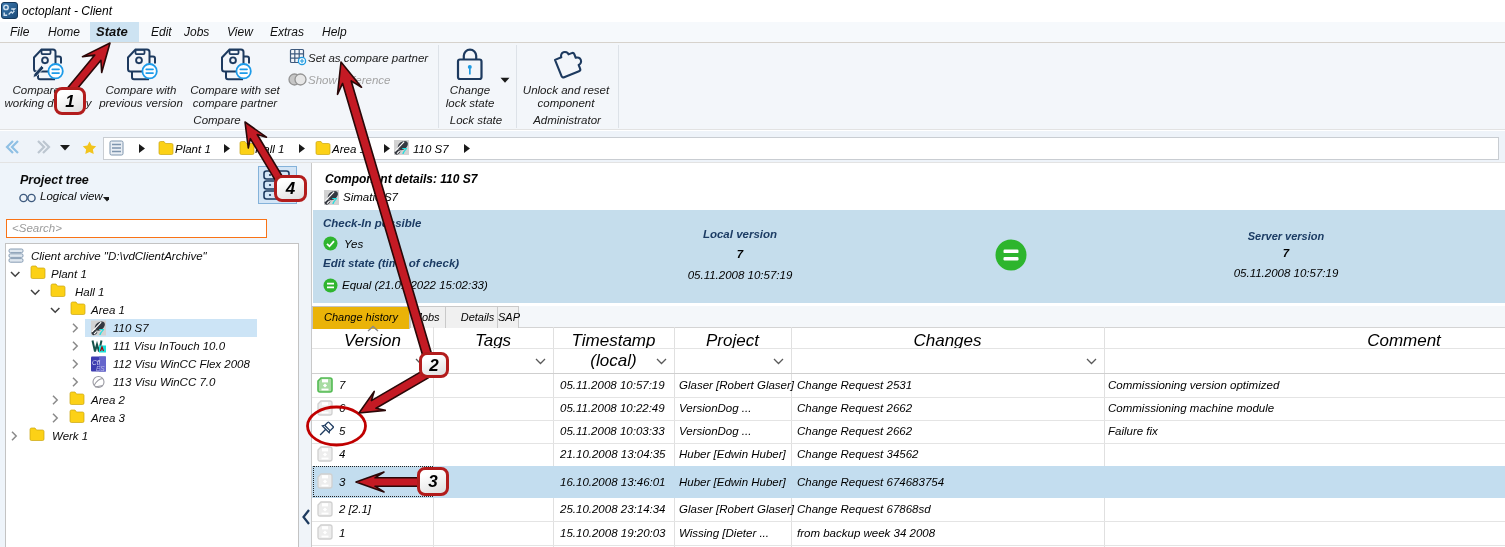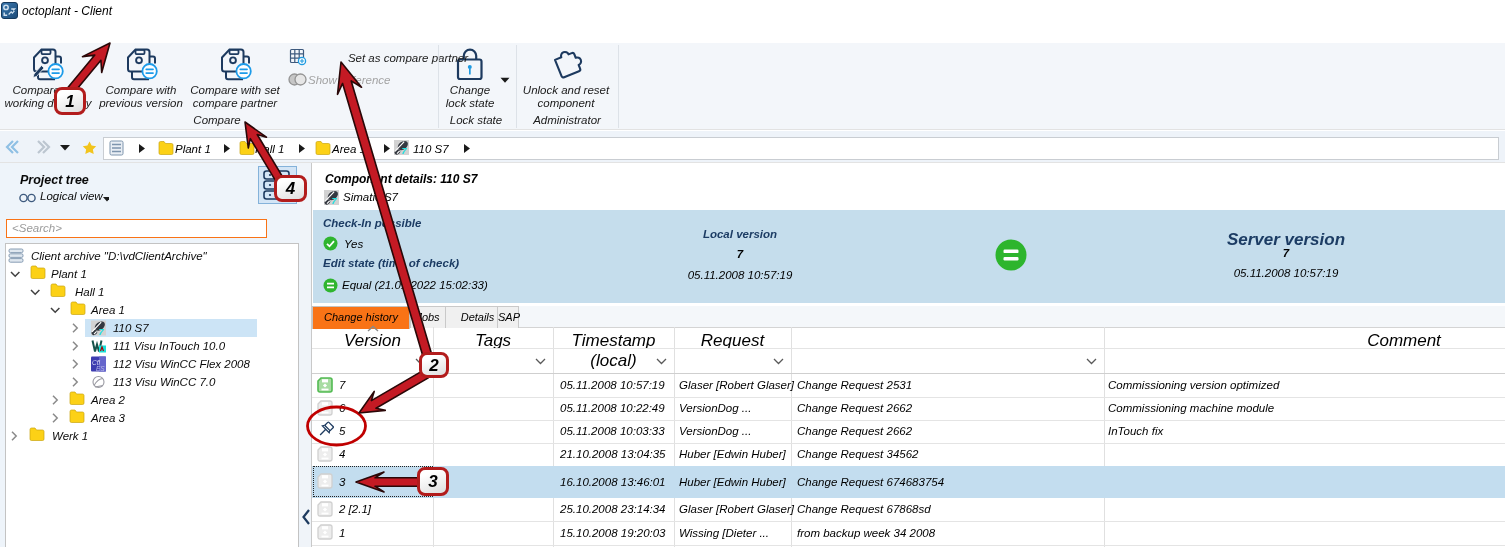--- a/index.html
+++ b/index.html
@@ -49,20 +49,31 @@
             <stop offset="1" stop-color="#1c4a77"></stop>
           </linearGradient>
         </defs>
       <rect x="0.5" y="0.5" width="16" height="16" rx="2.5" fill="url(#appg)" stroke="#16395c"></rect>
       <circle cx="5" cy="5.4" r="2.2" fill="none" stroke="#cfe0ee" stroke-width="1.5"></circle>
       <path d="M3.2 10.5 v2.8 h3" fill="none" stroke="#cfe0ee" stroke-width="1.5"></path>
       <path d="M7.6 12.5 l2.6-2.6 1.2 1.2 2-2.2 M10.2 7 h3.4 l-1.4 1.3" fill="none" stroke="#cfe0ee" stroke-width="1.3"></path>
     </svg>
     <div class="abs" style="left:22px;top:4px;font-size:12px;color:#000">octoplant - Client</div>
   </div>
+  <div id="menubar" class="abs">
+    <div class="abs" style="left:90px;top:0;width:49px;height:20px;background:#cde3f2"></div>
+    <span class="mi" style="left:10px">File</span>
+    <span class="mi" style="left:48px">Home</span>
+    <span class="mi" style="left:96px;top:2px;font-weight:bold;font-size:13px">State</span>
+    <span class="mi" style="left:151px">Edit</span>
+    <span class="mi" style="left:184px">Jobs</span>
+    <span class="mi" style="left:227px">View</span>
+    <span class="mi" style="left:270px">Extras</span>
+    <span class="mi" style="left:322px">Help</span>
+  </div>
   <div id="ribbon" class="abs">
     <svg class="icon" style="left:0;top:0" width="1505" height="87" viewBox="0 0 1505 87">
       <defs>
         <g id="cmpicon" fill="none" stroke="#1d3a5f" stroke-width="2">
           <path d="M24.5,8.5 L28,8.5 Q30,8.5 30,10.5 L30,15.6"></path>
           <path d="M7,23.5 L7,29.3 Q7,31.3 9,31.3 L23,31.3 L23,27.5"></path>
           <path d="M3,9.5 L10.5,1.5 L22,1.5 Q24.5,1.5 24.5,4 L24.5,21 Q24.5,23.5 22,23.5 L5.5,23.5 Q3,23.5 3,21 Z"></path>
           <rect x="10.5" y="1.8" width="9" height="4.3" rx="1" stroke-width="1.8"></rect>
           <circle cx="14" cy="12.3" r="2.9" stroke-width="1.9"></circle>
           <circle cx="24.6" cy="23.2" r="7.2" fill="#fdfeff" stroke="#1c9be9" stroke-width="1.8"></circle>
@@ -92,21 +103,21 @@
       <rect x="469" y="25.5" width="1.7" height="6" fill="#1e9ae0"></rect>
       <polygon points="500.5,34.7 509.5,34.7 505,39.7" fill="#1a1a1a"></polygon>
 
       <g transform="translate(555,3) rotate(-22 13 14)">
         <path fill="none" stroke="#1d3a5f" stroke-width="2.1" stroke-linejoin="round" d="M1,9 H7.8 A3.9,3.9 0 1 1 15.6,9 H19 A2,2 0 0 1 21,11 V14.8 A3.9,3.9 0 1 1 21,22.6 V26.5 A2,2 0 0 1 19,28.5 H3 A2,2 0 0 1 1,26.5 Z"></path>
       </g>
     </svg>
     <div class="rlabel" style="left:-10px;top:41px;width:116px">Compare with<br>working directory</div>
     <div class="rlabel" style="left:83px;top:41px;width:116px">Compare with<br>previous version</div>
     <div class="rlabel" style="left:177px;top:41px;width:116px">Compare with set<br>compare partner</div>
-    <div class="rlabel" style="left:308px;top:9px;width:200px;text-align:center">Set as compare partner</div>
+    <div class="rlabel" style="left:308px;top:9px;width:200px;text-align:left">Set as compare partner</div>
     <div class="rlabel" style="left:308px;top:31px;width:200px;text-align:left;color:#a3a3a3">Show difference</div>
     <div class="rlabel" style="left:412px;top:41px;width:116px">Change<br>lock state</div>
     <div class="rlabel" style="left:508px;top:41px;width:116px">Unlock and reset<br>component</div>
     <div class="rgroup" style="left:159px;width:116px">Compare</div>
     <div class="rgroup" style="left:418px;width:116px">Lock state</div>
     <div class="rgroup" style="left:509px;width:116px">Administrator</div>
     <div class="rdiv" style="left:438px"></div>
     <div class="rdiv" style="left:516px"></div>
     <div class="rdiv" style="left:618px"></div>
   </div>
@@ -272,45 +283,46 @@
       </svg>
       <div class="abs" style="left:29px;top:69px;font-size:11.5px">Equal (21.01.2022 15:02:33)</div>
       <div class="abs navy" style="left:327px;top:18px;width:200px;text-align:center;font-size:11.5px">Local version</div>
       <div class="abs" style="left:327px;top:38px;width:200px;text-align:center;font-size:11.5px;font-weight:bold">7</div>
       <div class="abs" style="left:327px;top:59px;width:200px;text-align:center;font-size:11.5px">05.11.2008 10:57:19</div>
       <svg class="icon" style="left:682px;top:29px" width="32" height="32" viewBox="0 0 32 32">
         <circle cx="16" cy="16" r="15.5" fill="#2db52d"></circle>
         <rect x="8.5" y="10.5" width="15" height="3.6" rx="1.2" fill="#fff"></rect>
         <rect x="8.5" y="17.9" width="15" height="3.6" rx="1.2" fill="#fff"></rect>
       </svg>
-      <div class="abs navy" style="left:873px;top:20px;width:200px;text-align:center;font-size:17px">Server version</div>
+      <div class="abs navy" style="left:873px;top:20px;width:200px;text-align:center;font-size:11px">Server version</div>
       <div class="abs" style="left:873px;top:37px;width:200px;text-align:center;font-size:11.5px;font-weight:bold">7</div>
       <div class="abs" style="left:873px;top:57px;width:200px;text-align:center;font-size:11.5px">05.11.2008 10:57:19</div>
     </div>
 
     <div class="abs" style="left:0;top:143px;width:1193px;height:21px;background:#f4f7fa"></div>
     <div class="abs" style="left:0;top:164px;width:1193px;height:1px;background:#d4d4d4"></div>
     <div class="tab inactive" style="left:98px;width:36px">Jobs</div>
     <div class="tab inactive" style="left:133px;width:65px">Details</div>
     <div class="tab inactive" style="left:185px;width:22px">SAP</div>
-    <div class="tab" style="left:0;width:98px;height:23px;background:#f97316;border:1px solid #c3c3c3;border-bottom:none">Change history</div>
+    <div class="tab" style="left:0;width:98px;height:23px;background:#eab308;border:1px solid #c3c3c3;border-bottom:none">Change history</div>
 
     <div class="colline" style="left:121px"></div>
     <div class="colline" style="left:241px"></div>
     <div class="colline" style="left:362px"></div>
     <div class="colline" style="left:479px"></div>
     <div class="colline" style="left:792px"></div>
 
     <svg class="icon" style="left:54px;top:162px" width="14" height="8" viewBox="0 0 14 8">
       <path d="M2,6 L7,1.5 L12,6" fill="none" stroke="#8a8a8a" stroke-width="1.4"></path>
     </svg>
     <div class="hdr" style="left:0;width:121px">Version</div>
     <div class="hdr" style="left:121px;width:120px">Tags</div>
     <div class="hdr" style="left:241px;width:121px">Timestamp (local)</div>
-    <div class="hdr" style="left:362px;width:117px">Request</div>
+    <div class="hdr" style="left:362px;width:117px">Project</div>
+    <div class="hdr" style="left:479px;width:313px">Changes</div>
     <div class="hdr" style="left:792px;width:600px">Comment</div>
 
     <div class="rowline" style="left:0;top:185px;width:1193px"></div>
     <div class="rowline" style="left:0;top:210px;width:1193px;background:#cfcfcf"></div>
     <svg class="icon" style="left:0;top:193px" width="800" height="12" viewBox="0 0 800 12">
       <g fill="none" stroke="#5a5a5a" stroke-width="1.3">
         <path d="M104,3 l4.5,4.5 L113,3"></path>
         <path d="M224,3 l4.5,4.5 L233,3"></path>
         <path d="M345,3 l4.5,4.5 L354,3"></path>
         <path d="M462,3 l4.5,4.5 L471,3"></path>
@@ -358,21 +370,21 @@
     <div class="cell" style="left:796px;top:216px">Commissioning version optimized</div>
     <div class="cell" style="left:27px;top:239px">6</div>
     <div class="cell" style="left:248px;top:239px">05.11.2008 10:22:49</div>
     <div class="cell" style="left:367px;top:239px">VersionDog ...</div>
     <div class="cell" style="left:485px;top:239px">Change Request 2662</div>
     <div class="cell" style="left:796px;top:239px">Commissioning machine module</div>
     <div class="cell" style="left:27px;top:262px">5</div>
     <div class="cell" style="left:248px;top:262px">05.11.2008 10:03:33</div>
     <div class="cell" style="left:367px;top:262px">VersionDog ...</div>
     <div class="cell" style="left:485px;top:262px">Change Request 2662</div>
-    <div class="cell" style="left:796px;top:262px">InTouch fix</div>
+    <div class="cell" style="left:796px;top:262px">Failure fix</div>
     <div class="cell" style="left:27px;top:285px">4</div>
     <div class="cell" style="left:248px;top:285px">21.10.2008 13:04:35</div>
     <div class="cell" style="left:367px;top:285px">Huber [Edwin Huber]</div>
     <div class="cell" style="left:485px;top:285px">Change Request 34562</div>
     <div class="cell" style="left:27px;top:313px">3</div>
     <div class="cell" style="left:248px;top:313px">16.10.2008 13:46:01</div>
     <div class="cell" style="left:367px;top:313px">Huber [Edwin Huber]</div>
     <div class="cell" style="left:485px;top:313px">Change Request 674683754</div>
     <div class="cell" style="left:27px;top:340px">2 [2.1]</div>
     <div class="cell" style="left:248px;top:340px">25.10.2008 23:14:34</div>

